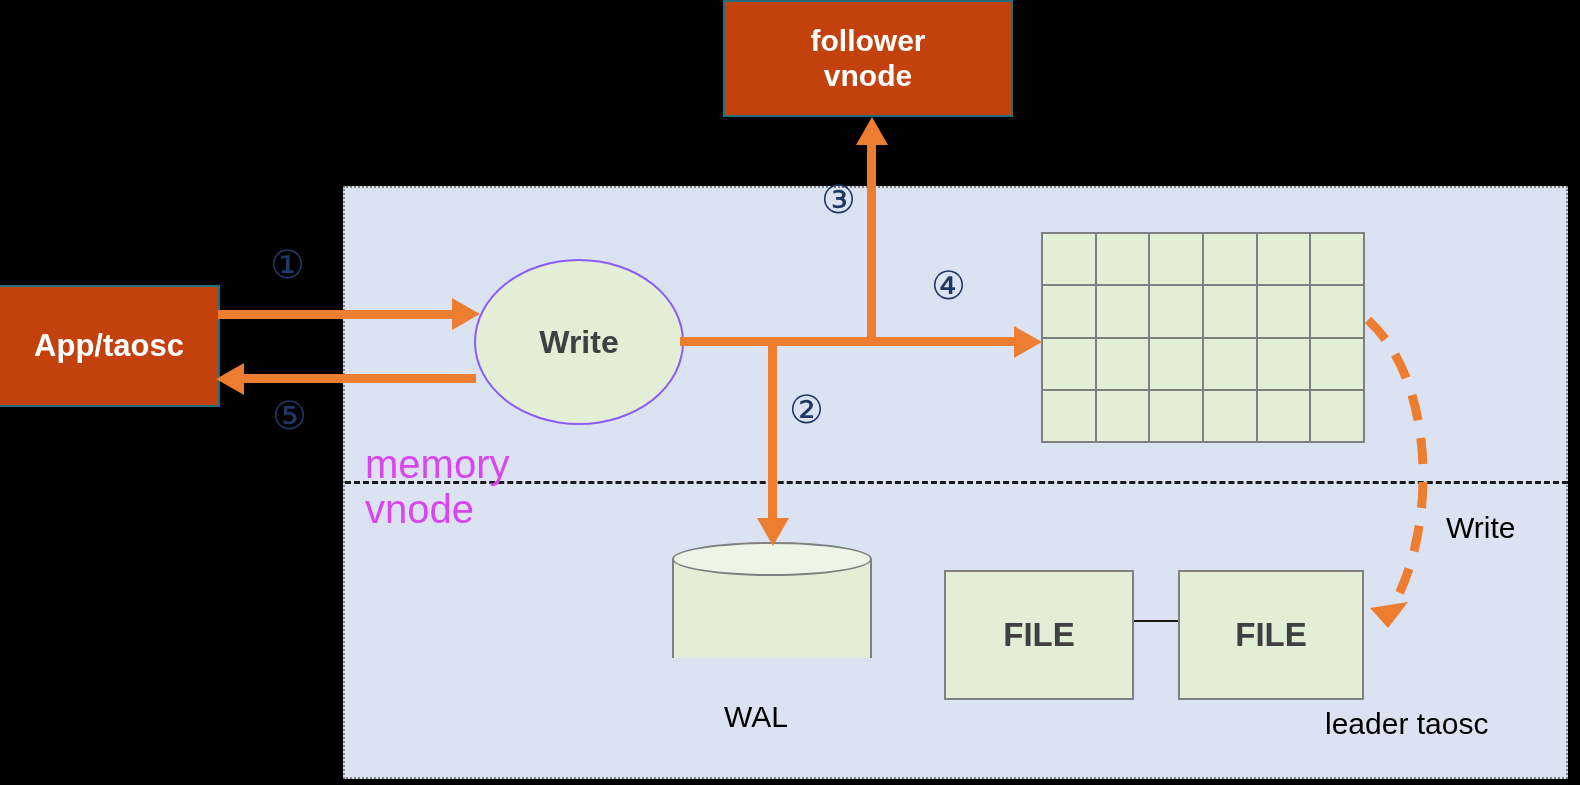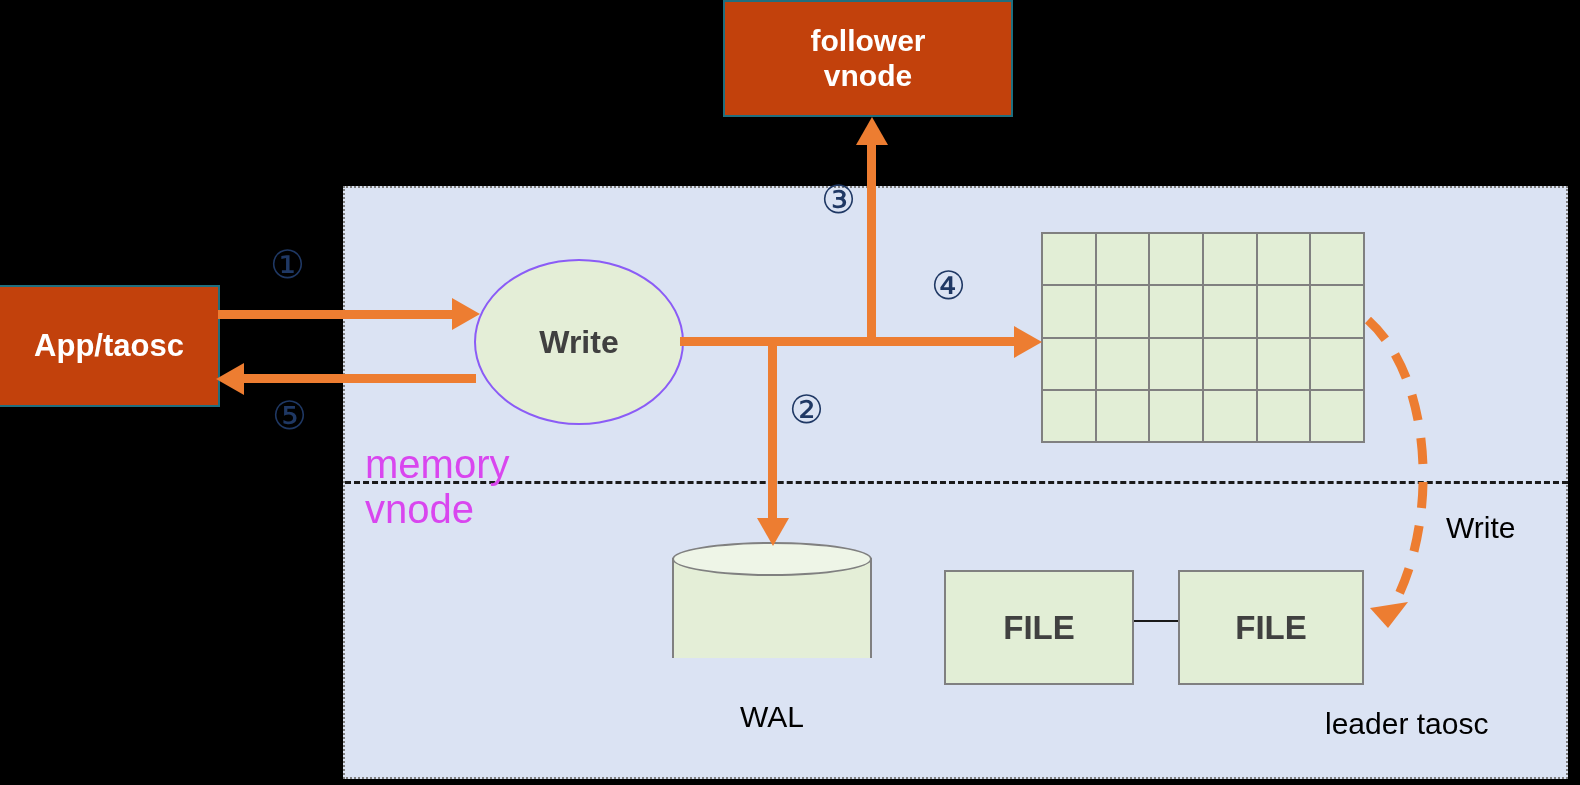--- a/index.html
+++ b/index.html
@@ -126,42 +126,42 @@
     position: absolute;
     left: 0; top: 0px;
     width: 200px; height: 34px;
     border: 2px solid #808080;
     border-radius: 50%;
     background: #eef5e7;
     box-sizing: border-box;
   }
   #wal-label {
     position: absolute;
-    left: 672px;
+    left: 656px;
     top: 700px;
     width: 200px;
     text-align: center;
     font-size: 30px;
     color: #000000;
   }
 
   
   .file-box {
     position: absolute;
     background: #e2eed6;
     border: 2px solid #808080;
     box-sizing: border-box;
     display: flex;
     align-items: center;
     justify-content: center;
     color: #404040;
     font-weight: bold;
     font-size: 33px;
     top: 570px;
-    height: 115px;
+    height: 130px;
   }
   #file-box-1 { left: 944px; width: 190px; }
   #file-box-2 { left: 1178px; width: 186px; }
   #file-connector {
     position: absolute;
     left: 1134px;
     top: 620px;
     width: 45px;
     height: 2px;
     background: #1a1a1a;

